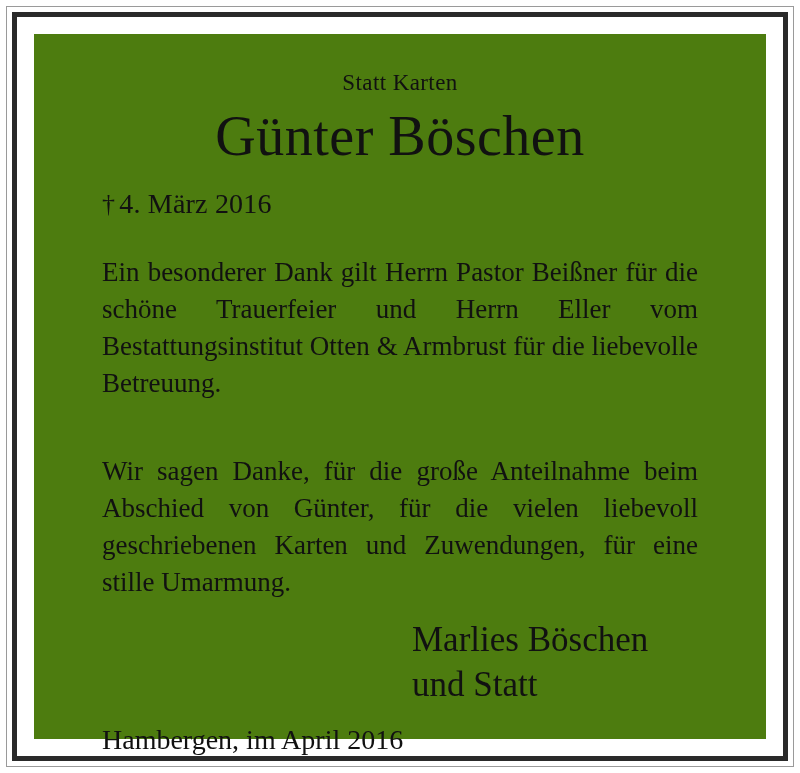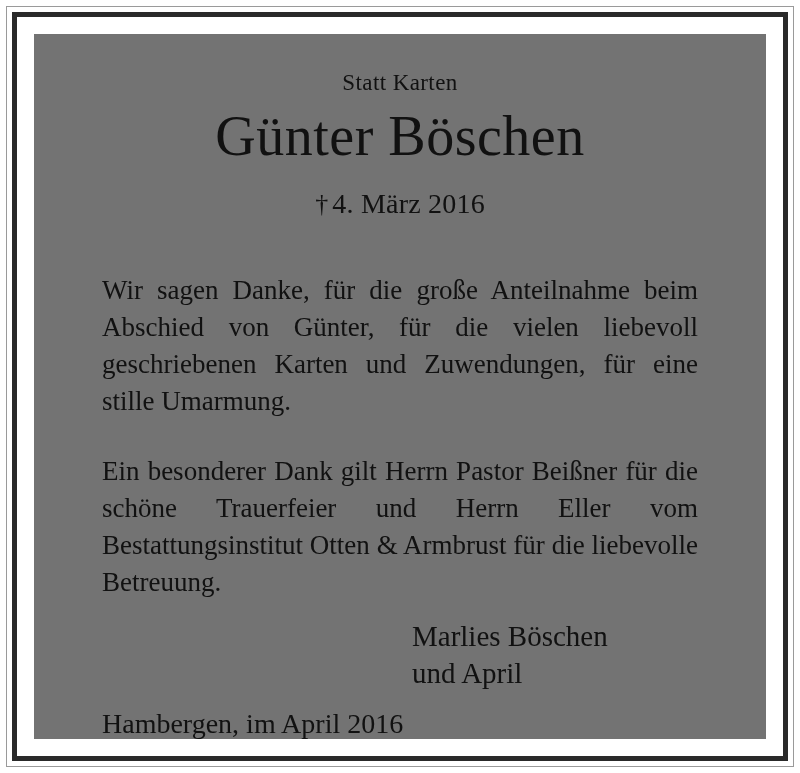--- a/index.html
+++ b/index.html
@@ -42,38 +42,38 @@
     background: #ffffff;
   }
   .content {
     position: absolute;
     left: 17px;
     top: 17px;
     right: 17px;
     bottom: 17px;
     box-sizing: border-box;
     padding: 36px 68px 20px 68px;
-    background: #737373;
+    background: #4d7c0f;
   }
   .statt-karten {
     text-align: center;
     font-size: 23px;
     letter-spacing: 0.4px;
     margin: 0 0 10px 0;
   }
   .deceased-name {
     text-align: center;
     font-size: 56px;
     line-height: 1.08;
     font-weight: normal;
     margin: 8px 0 22px 0;
     letter-spacing: 0.5px;
   }
   .death-date {
-    text-align: center;
+    text-align: left;
     font-size: 28px;
     margin: 2px 0 0 0;
     letter-spacing: 0.2px;
   }
   .cross {
     font-size: 26px;
     vertical-align: 1px;
     margin-right: 4px;
   }
   .para {
@@ -86,21 +86,21 @@
   .para-1 {
     margin-top: 52px;
   }
   .para-2 {
     margin-top: 34px;
   }
   .signature {
     margin-top: 18px;
     text-align: left;
     padding-left: 310px;
-    font-size: 29px;
+    font-size: 35px;
     line-height: 1.28;
   }
   .signature .line2 {
     display: block;
   }
   .place-date {
     margin-top: 16px;
     font-size: 28px;
     text-align: left;
   }
@@ -114,26 +114,26 @@
     <div class="content">
 
       <div class="statt-karten">Statt Karten</div>
 
       <div class="deceased-name">Günter Böschen</div>
 
       <div class="death-date">
         <span class="cross">†</span><span>4. März 2016</span>
       </div>
 
+      <p class="para para-2">Ein besonderer Dank gilt Herrn Pastor Beißner für die schöne Trauerfeier und Herrn Eller vom Bestattungsinstitut Otten &amp; Armbrust für die liebevolle Betreuung.</p>
+
       <p class="para para-1">Wir sagen Danke, für die große Anteilnahme beim Abschied von Günter, für die vielen liebevoll geschriebenen Karten und Zuwendungen, für eine stille Umarmung.</p>
-
-      <p class="para para-2">Ein besonderer Dank gilt Herrn Pastor Beißner für die schöne Trauerfeier und Herrn Eller vom Bestattungsinstitut Otten &amp; Armbrust für die liebevolle Betreuung.</p>
 
       <div class="signature">
         <span class="line1">Marlies Böschen</span>
-        <span class="line2">und April</span>
+        <span class="line2">und Statt</span>
       </div>
 
       <div class="place-date">Hambergen, im April 2016</div>
 
     </div>
   </div>
 </div>
 
 </body></html>

